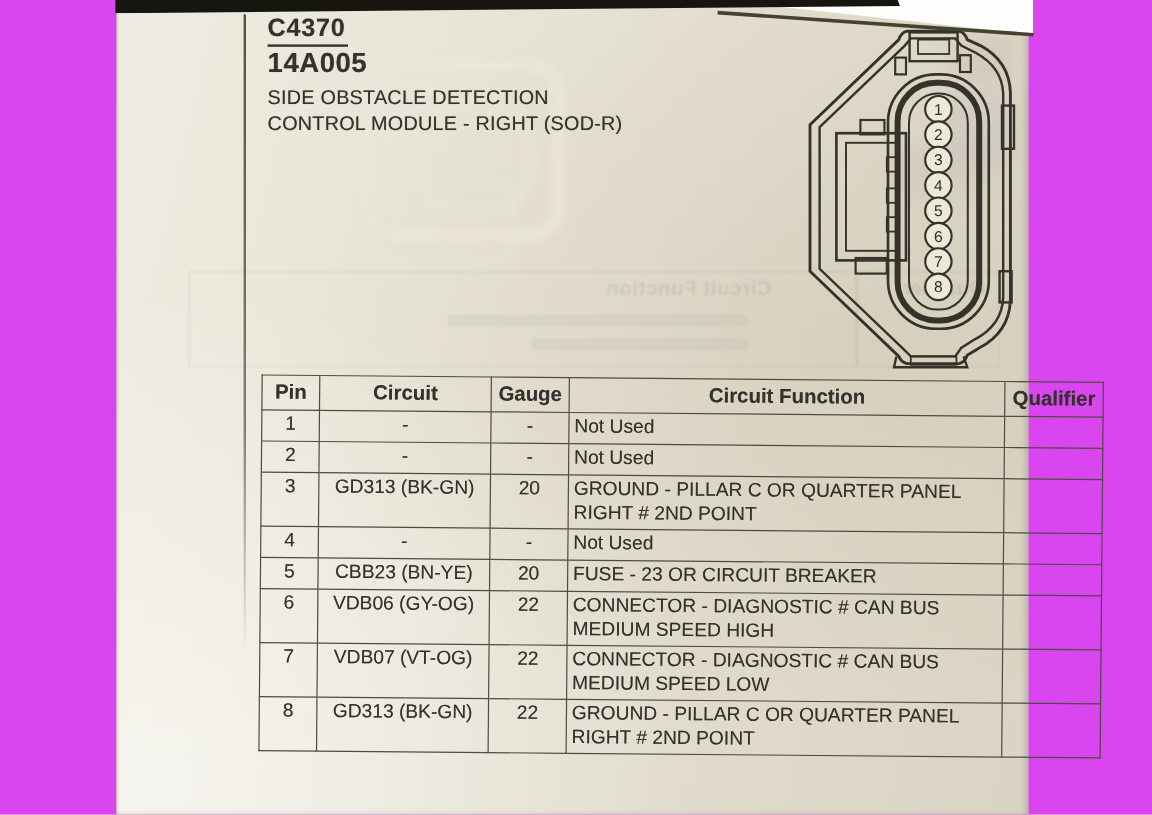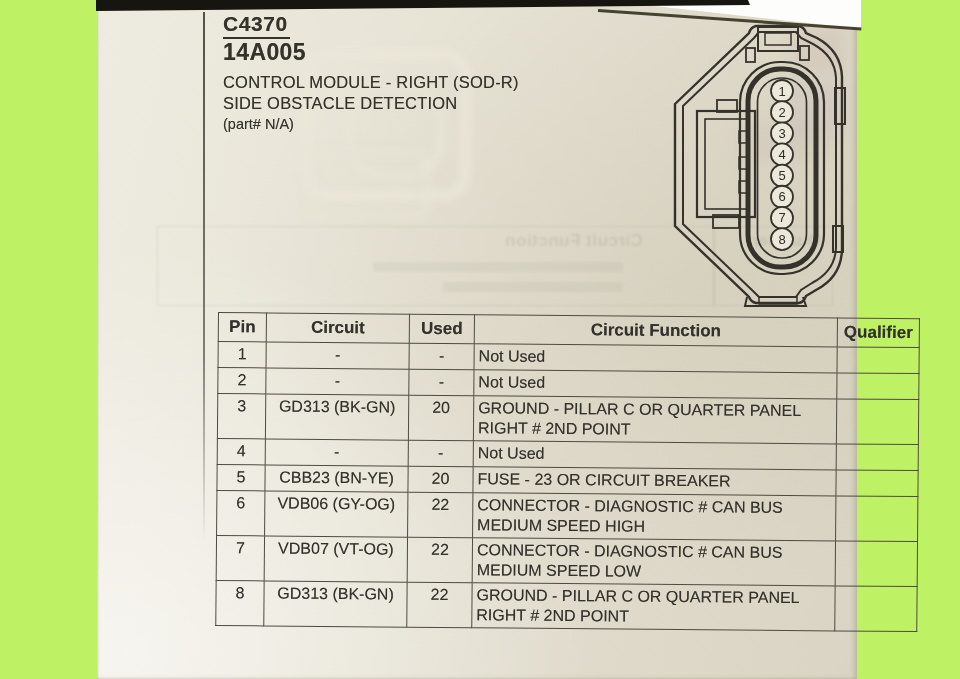--- a/index.html
+++ b/index.html
@@ -1,16 +1,16 @@
 <!DOCTYPE html>
 <html><head>
 <meta charset="utf-8">
 <style>
   html,body{margin:0;padding:0;background:#ffffff;}
-  #stage{position:relative;width:960px;height:679px;overflow:hidden;background:#bef264;
+  #stage{position:relative;width:960px;height:679px;overflow:hidden;background:#d946ef;
          font-family:"Liberation Sans",sans-serif;color:#34322b;}
 
   
   .page{position:absolute;left:97px;top:0;width:760px;height:679px;
         background:
           radial-gradient(ellipse at 78% 42%, rgba(186,177,152,0.22), rgba(186,177,152,0) 55%),
           radial-gradient(ellipse at 4% 96%, rgba(255,255,255,0.55), rgba(255,255,255,0) 45%),
           linear-gradient(103deg,#eeecE1 0%, #e7e3d5 38%, #ded9c9 75%, #d9d4c3 100%);
         box-shadow:inset -3px 0 4px rgba(140,132,110,0.35), inset 1px 0 2px rgba(120,115,95,0.25);}
 
@@ -97,24 +97,23 @@
       <div class="bleed-bar" style="left:210px;top:36px;width:250px"></div>
       <div class="bleed-bar" style="left:210px;top:56px;width:180px"></div>
     </div>
 
     <div class="page-border-left"></div>
 
     <div class="hdr">
       <div class="cid">C4370</div>
       <div class="comp">14A005</div>
       <div class="desc">
+        <div>SIDE OBSTACLE DETECTION</div>
         <div>CONTROL MODULE - RIGHT (SOD-R)</div>
-        <div>SIDE OBSTACLE DETECTION</div>
       </div>
-      <div class="note">(part# N/A)</div>
     </div>
 
     <svg class="diagram" width="210" height="310" viewBox="0 0 210 310">
 
       <path stroke-width="2.4" d="M 20 96 L 94 25 Q 96 19 101 18 L 144 18 Q 149 19 151 25 L 162 30 Q 186 43 187 69 L 187 242 Q 186 269 161 282 L 151 288 Q 149 294 144 295 L 101 295 Q 96 294 94 289 L 20 218 Z"></path>
       <path stroke-width="2" d="M 28 98 L 99 30 L 104 24 L 141 24 L 146 30 L 158 36 Q 180 48 181 70 L 181 240 Q 180 263 157 275 L 146 282 L 141 289 L 104 289 L 99 284 L 28 216 Z"></path>
 
       <rect x="103" y="19" width="40" height="24" stroke-width="2"></rect>
       <rect x="110" y="25" width="26" height="12" stroke-width="1.5"></rect>
       <rect x="91" y="40" width="9" height="14" stroke-width="1.8"></rect>
@@ -166,21 +165,21 @@
           <col style="width:48px">
             <col style="width:143px">
             <col style="width:65px">
           <col style="width:363px">
             <col style="width:82px">
         </colgroup>
         <thead>
           <tr>
             <th>Pin</th>
             <th>Circuit</th>
-            <th>Used</th>
+            <th>Gauge</th>
             <th>Circuit Function</th>
             <th>Qualifier</th>
           </tr>
         </thead>
         <tbody>
             <tr>
               <td class="c-pin">1</td>
               <td class="c-circuit">-</td>
               <td class="c-gauge">-</td>
               <td class="c-function">Not Used</td>

